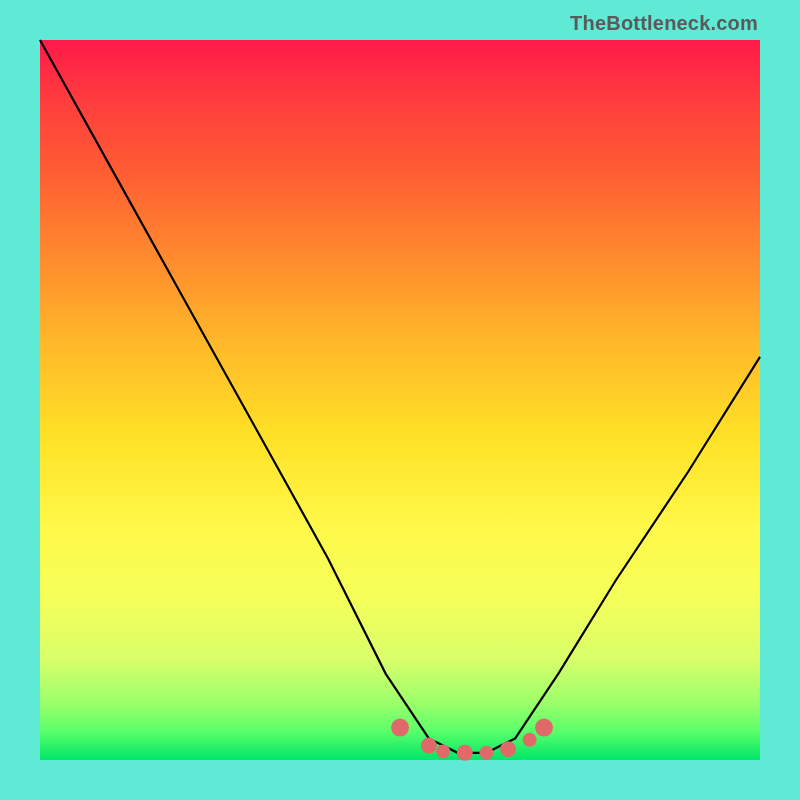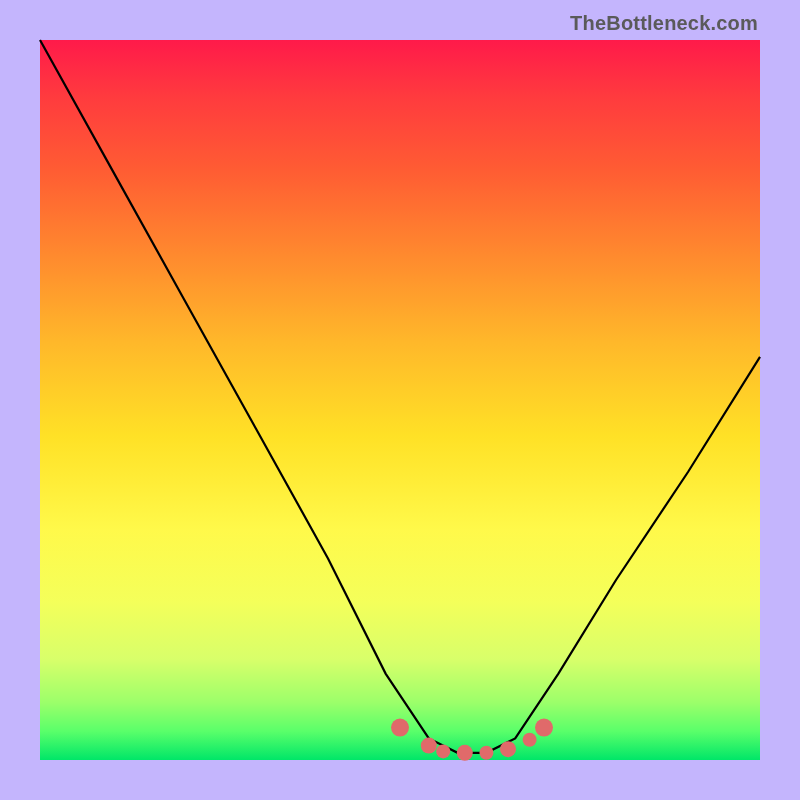--- a/index.html
+++ b/index.html
@@ -10,21 +10,21 @@
     background: #000;
     overflow: hidden;
     font-family: Arial, Helvetica, sans-serif;
   }
   .frame {
     position: absolute;
     left: 0;
     top: 0;
     width: 800px;
     height: 800px;
-    background: #c4b5fd;
+    background: #5eead4;
   }
   .plot {
     position: absolute;
     left: 40px;
     top: 40px;
     width: 720px;
     height: 720px;
     
     background: linear-gradient(
       to bottom,

